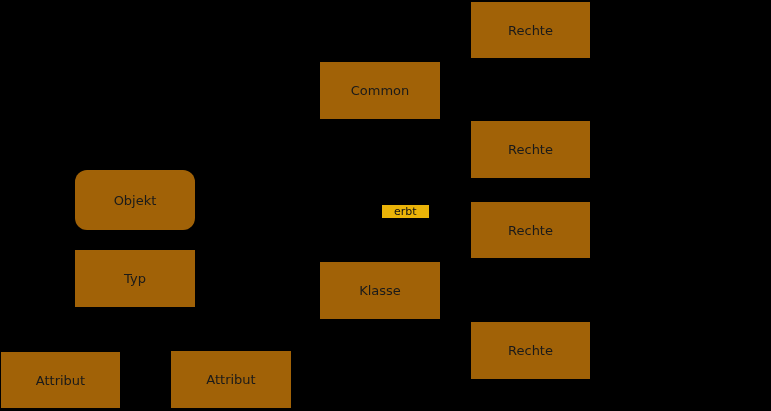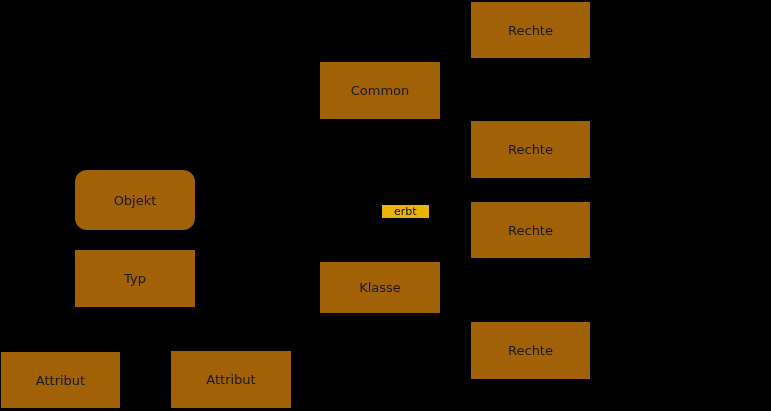--- a/index.html
+++ b/index.html
@@ -32,21 +32,21 @@
   .node span { display: block; }
 
   
   .n-rechte-1 { left: 471px; top: 2px;   width: 119px; height: 56px; }
   .n-rechte-2 { left: 471px; top: 121px; width: 119px; height: 57px; }
   .n-rechte-3 { left: 471px; top: 202px; width: 119px; height: 56px; }
   .n-rechte-4 { left: 471px; top: 322px; width: 119px; height: 57px; }
 
   
   .n-common   { left: 320px; top: 62px;  width: 120px; height: 57px; text-align: right; }
-  .n-klasse   { left: 320px; top: 262px; width: 120px; height: 51px; }
+  .n-klasse   { left: 320px; top: 262px; width: 120px; height: 57px; }
 
   
   .n-objekt   { left: 75px;  top: 170px; width: 120px; height: 60px; border-radius: 12px; }
   .n-typ      { left: 75px;  top: 250px; width: 120px; height: 57px; }
 
   
   .n-attribut-1 { left: 1px;   top: 352px; width: 119px; height: 56px; }
   .n-attribut-2 { left: 171px; top: 351px; width: 120px; height: 57px; }
 
   

